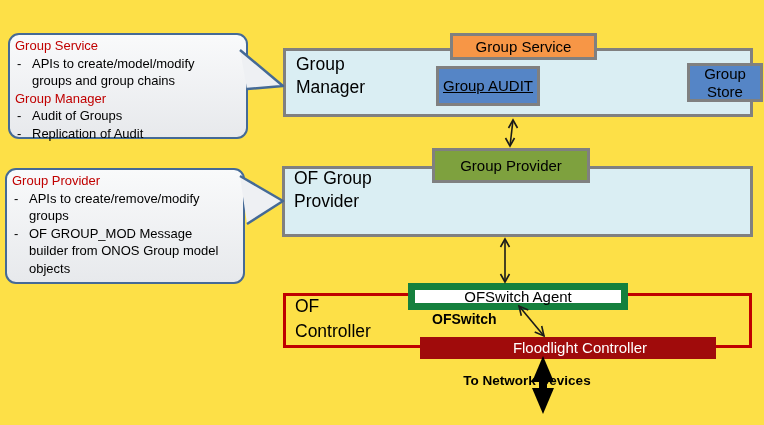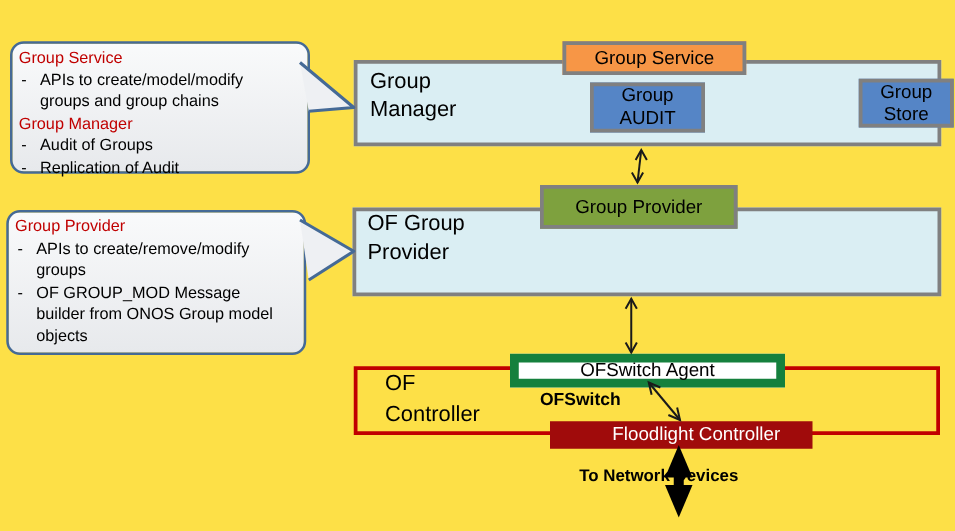--- a/index.html
+++ b/index.html
@@ -65,37 +65,37 @@
       <span class="co-dash">-</span>
       <span class="co-btext" style="width:192px;">OF GROUP_MOD Message builder from ONOS Group model objects</span>
     </div>
   </div>
 
   <div class="box gm" style="left:283px;top:48px;width:470px;height:69px;z-index:1;"></div>
   <div class="biglabel" style="left:296px;top:53px;width:120px;line-height:23px;z-index:2;">Group Manager</div>
 
   <div class="box chip orange" style="left:450px;top:33px;width:147px;height:27px;z-index:3;">Group Service</div>
 
-  <div class="box chip blue" style="left:472px;top:66px;width:92px;height:40px;z-index:3;">Group AUDIT</div>
+  <div class="box chip blue" style="left:436px;top:66px;width:104px;height:40px;z-index:3;text-decoration:underline;">Group AUDIT</div>
 
   <div class="box chip blue" style="left:667px;top:63px;width:76px;height:39px;z-index:3;margin-left:20px;">Group Store</div>
 
   <div class="box ofgp" style="left:282px;top:166px;width:471px;height:71px;z-index:1;"></div>
   <div class="biglabel" style="left:294px;top:167px;width:95px;line-height:23px;z-index:2;">OF Group Provider</div>
 
   <div class="box chip green" style="left:432px;top:148px;width:158px;height:35px;z-index:3;">Group Provider</div>
 
   <div class="box redrect" style="left:283px;top:293px;width:469px;height:55px;z-index:1;"></div>
-  <div class="biglabel" style="left:308px;top:294px;width:100px;line-height:25px;z-index:2;">OF Controller</div>
+  <div class="biglabel" style="left:295px;top:294px;width:100px;line-height:25px;z-index:2;">OF Controller</div>
 
   <div class="box chip agent" style="left:408px;top:283px;width:220px;height:27px;">OFSwitch Agent</div>
 
   <div class="small-bold" style="left:432px;top:311px;">OFSwitch</div>
 
-  <div class="box chip flood" style="left:440px;top:337px;width:210px;height:22px;padding-left:24px;">Floodlight Controller</div>
+  <div class="box chip flood" style="left:420px;top:337px;width:296px;height:22px;padding-left:24px;">Floodlight Controller</div>
 
   <div class="tnd" style="left:447px;top:373px;width:160px;">To Network Devices</div>
 
   <svg class="overlay" width="764" height="425" viewBox="0 0 764 425">
 
     <path d="M240,50 L283,86 L247,89" fill="#eef0f3" stroke="#456a96" stroke-width="2.5" stroke-linejoin="round"></path>
     <path d="M240,176 L283,201 L247,224" fill="#eef0f3" stroke="#456a96" stroke-width="2.5" stroke-linejoin="round"></path>
 
     <g stroke="#1a1a1a" stroke-width="1.6" fill="none">
       <line x1="513" y1="120" x2="510" y2="146"></line>

